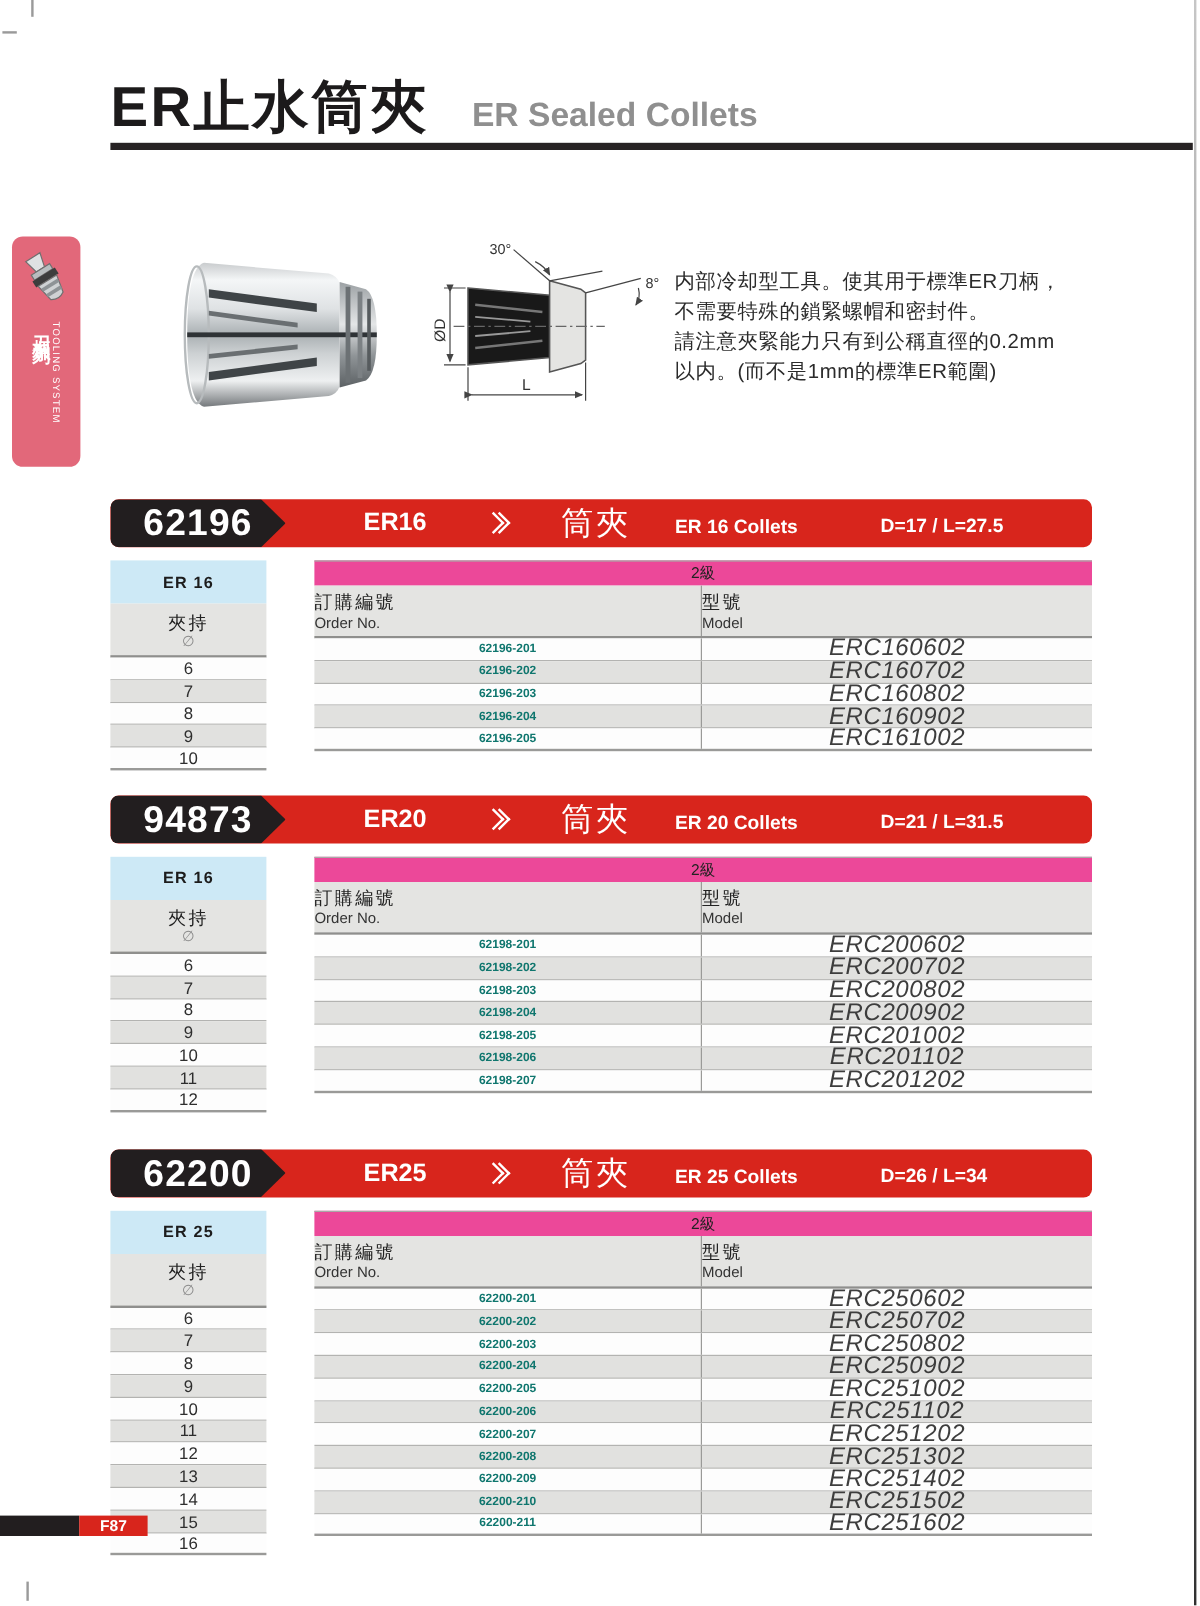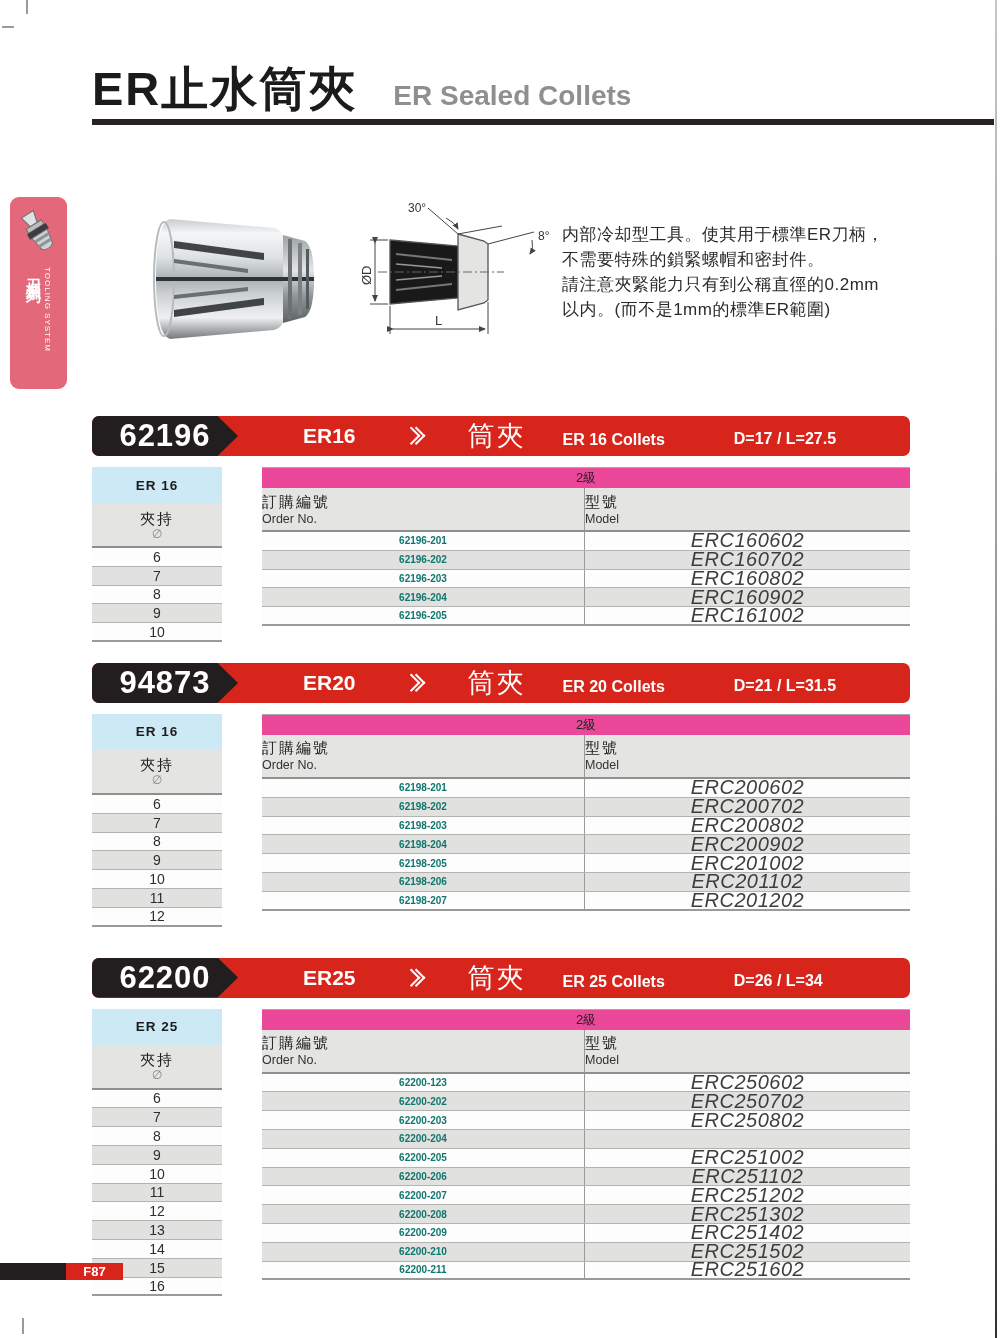--- a/index.html
+++ b/index.html
@@ -420,36 +420,37 @@
           <span class="zh">訂購編號</span>
           <span class="en">Order No.</span>
         </div>
         <div class="col-h col-model">
           <span class="zh">型號</span>
           <span class="en">Model</span>
         </div>
       </div>
       <div class="main-rows">
         <div class="mrow">
-          <div class="c-order">62200-123</div>
+          <div class="c-order">62200-201</div>
           <div class="c-model">ERC250602</div>
         </div>
 
         <div class="mrow">
           <div class="c-order">62200-202</div>
           <div class="c-model">ERC250702</div>
         </div>
 
         <div class="mrow">
           <div class="c-order">62200-203</div>
           <div class="c-model">ERC250802</div>
         </div>
 
         <div class="mrow">
           <div class="c-order">62200-204</div>
+          <div class="c-model">ERC250902</div>
         </div>
 
         <div class="mrow">
           <div class="c-order">62200-205</div>
           <div class="c-model">ERC251002</div>
         </div>
 
         <div class="mrow">
           <div class="c-order">62200-206</div>
           <div class="c-model">ERC251102</div>

